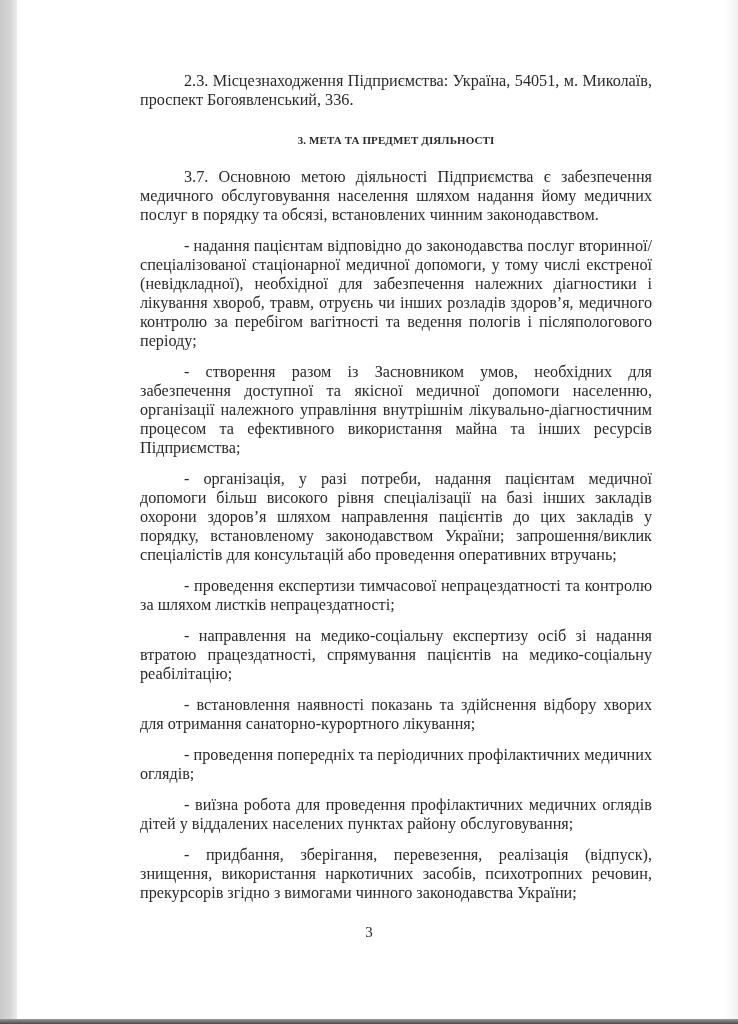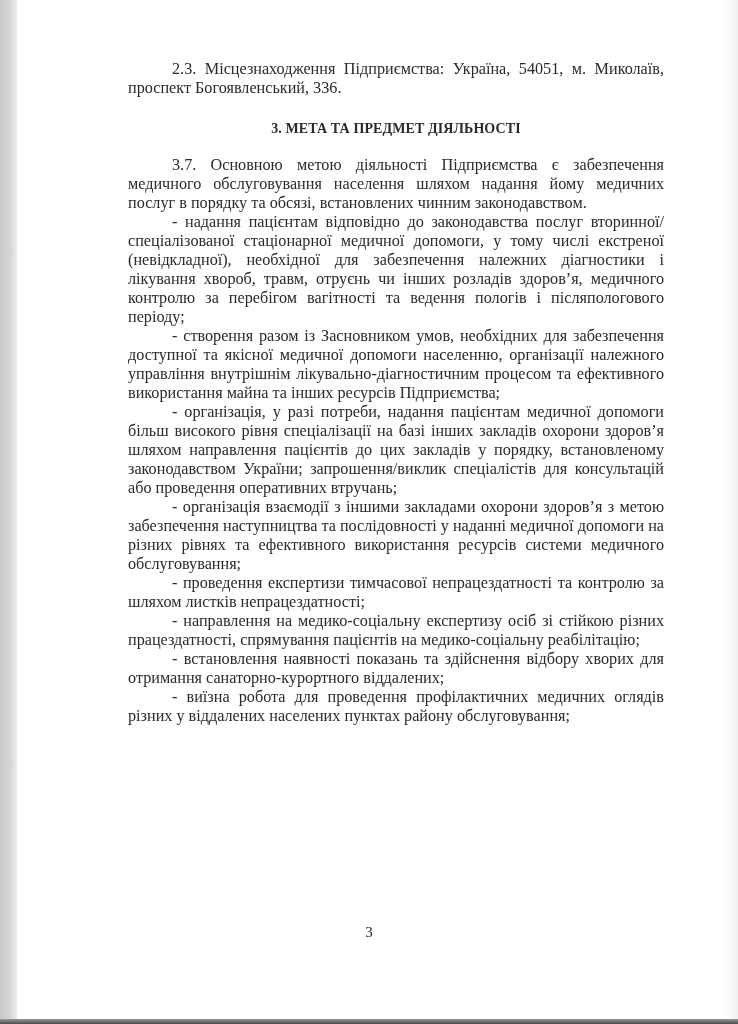--- a/index.html
+++ b/index.html
@@ -36,27 +36,27 @@
     .page {
       position: absolute;
       left: 128px;
       top: 60px;
       width: 536px;
       font-size: 16.2px;
       line-height: 19px;
       text-align: justify;
     }
     .para {
-      margin: 0;
+      margin: 12px;
       text-indent: 44px;
     }
     .heading {
       text-align: center;
       margin: 21px 0 18px 0;
-      font-size: 14px;
+      font-size: 11px;
       letter-spacing: 0.1px;
       text-indent: 0;
     }
     .page-number {
       position: absolute;
       left: 0;
       width: 738px;
       top: 924px;
       text-align: center;
       font-family: "Liberation Serif", "DejaVu Serif", serif;
@@ -73,20 +73,21 @@
 
 <div class="page">
   <p class="para">2.3. Місцезнаходження Підприємства: Україна, 54051, м. Миколаїв, проспект Богоявленський, 336.</p>
 
   <h2 class="heading">3. МЕТА ТА ПРЕДМЕТ ДІЯЛЬНОСТІ</h2>
 
   <p class="para">3.7. Основною метою діяльності Підприємства є забезпечення медичного обслуговування населення шляхом надання йому медичних послуг в порядку та обсязі, встановлених чинним законодавством.</p>
   <p class="para">- надання пацієнтам відповідно до законодавства послуг вторинної/спеціалізованої стаціонарної медичної допомоги, у тому числі екстреної (невідкладної), необхідної для забезпечення належних діагностики і лікування хвороб, травм, отруєнь чи інших розладів здоров’я, медичного контролю за перебігом вагітності та ведення пологів і післяпологового періоду;</p>
   <p class="para">- створення разом із Засновником умов, необхідних для забезпечення доступної та якісної медичної допомоги населенню, організації належного управління внутрішнім лікувально-діагностичним процесом та ефективного використання майна та інших ресурсів Підприємства;</p>
   <p class="para">- організація, у разі потреби, надання пацієнтам медичної допомоги більш високого рівня спеціалізації на базі інших закладів охорони здоров’я шляхом направлення пацієнтів до цих закладів у порядку, встановленому законодавством України; запрошення/виклик спеціалістів для консультацій або проведення оперативних втручань;</p>
-  <p class="para">- організація взаємодії з іншими закладами охорони здоров’я з метою забезпечення наступництва та послідовності у наданні медичної допомоги на різних рівнях та ефективного використання ресурсів системи медичного обслуговування;</p>
   <p class="para">- проведення експертизи тимчасової непрацездатності та контролю за шляхом листків непрацездатності;</p>
-  <p class="para">- направлення на медико-соціальну експертизу осіб зі стійкою різних працездатності, спрямування пацієнтів на медико-соціальну реабілітацію;</p>
-  <p class="para">- встановлення наявності показань та здійснення відбору хворих для отримання санаторно-курортного віддалених;</p>
-  <p class="para">- виїзна робота для проведення профілактичних медичних оглядів різних у віддалених населених пунктах району обслуговування;</p>
+  <p class="para">- направлення на медико-соціальну експертизу осіб зі надання втратою працездатності, спрямування пацієнтів на медико-соціальну реабілітацію;</p>
+  <p class="para">- встановлення наявності показань та здійснення відбору хворих для отримання санаторно-курортного лікування;</p>
+  <p class="para">- проведення попередніх та періодичних профілактичних медичних оглядів;</p>
+  <p class="para">- виїзна робота для проведення профілактичних медичних оглядів дітей у віддалених населених пунктах району обслуговування;</p>
+  <p class="para">- придбання, зберігання, перевезення, реалізація (відпуск), знищення, використання наркотичних засобів, психотропних речовин, прекурсорів згідно з вимогами чинного законодавства України;</p>
 </div>
 
 <div class="page-number">3</div>
 
 </body></html>

